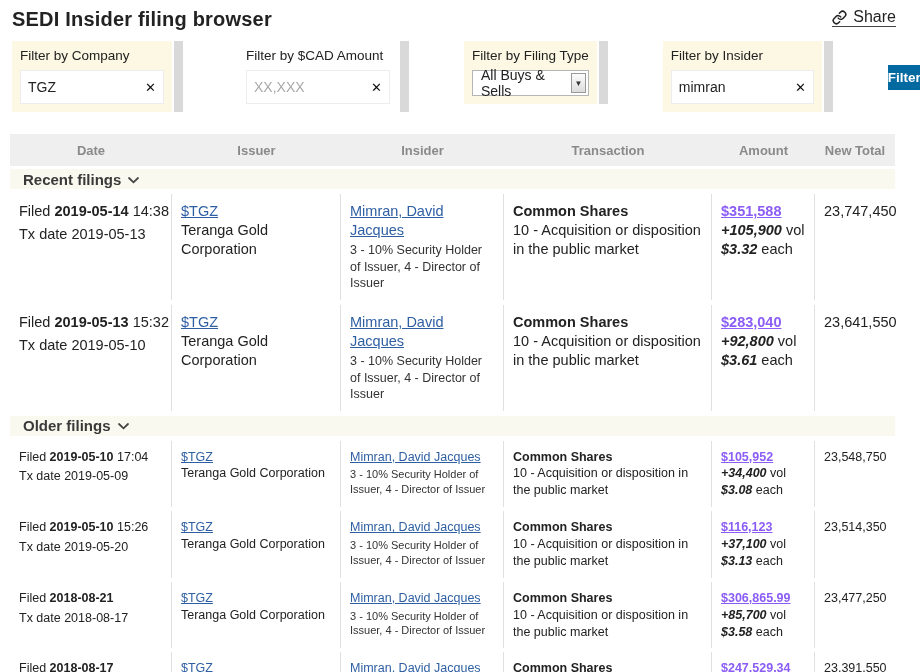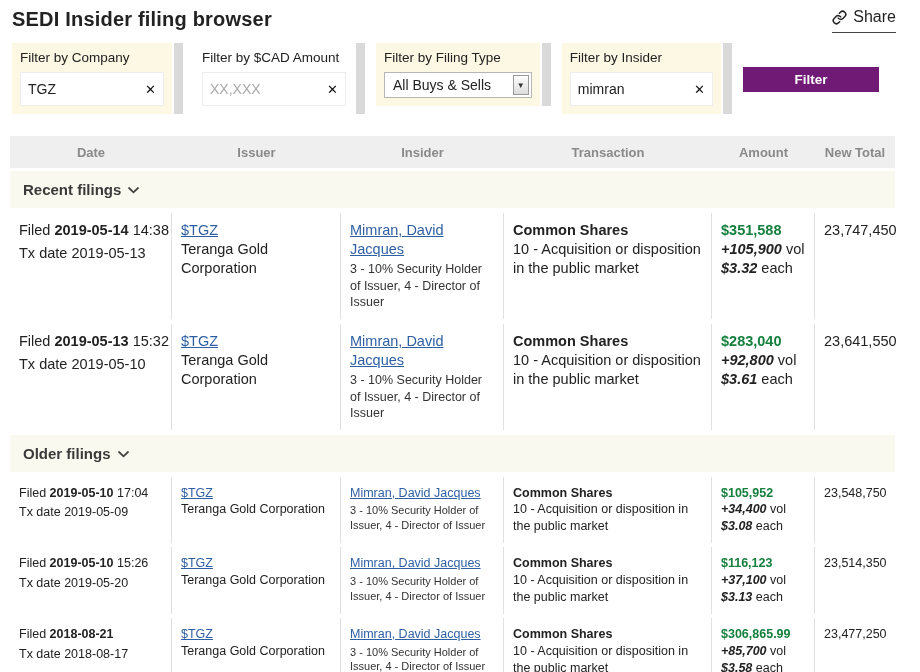--- a/index.html
+++ b/index.html
@@ -6,67 +6,67 @@
   html,body { width:920px; height:672px; overflow:hidden; background:#fff;
     font-family:"Liberation Sans","DejaVu Sans",sans-serif; color:#222; }
 
   .page { width:920px; height:672px; position:relative; }
 
   
   .topbar { display:flex; justify-content:space-between; align-items:flex-start;
     padding:8px 24px 0 12px; }
   .title { font-size:20px; font-weight:700; color:#222; letter-spacing:.2px; }
   .share { display:inline-flex; align-items:center; gap:6px; color:#222;
-    font-size:16px; border-bottom:1px solid #444; padding-bottom:6px; cursor:pointer;justify-content:center; }
+    font-size:16px; border-bottom:1px solid #444; padding-bottom:0; cursor:pointer;justify-content:center; }
   .share svg { display:block; }
 
   
-  .filters { display:flex; align-items:flex-start; margin:10px 0 0 12px; padding-right:41px; }
+  .filters { display:flex; align-items:flex-start; margin:10px 0 0 12px; padding-right:41px;gap:44px; }
   .fbox { position:relative; background:#fcf8e3; padding:7px 8px 8px 8px; width:160px; margin-right:22px; }
   .fbox.plain { background:#fff; }
   .fbox::after { content:""; position:absolute; right:-11px; top:0; bottom:0; width:9px; background:#d9d9d9; }
   .flabel { font-size:13.5px; color:#222; margin-bottom:7px; white-space:nowrap; }
   .finput { background:#fff; height:34px; display:flex; align-items:center;
     padding:0 7px; border:1px solid rgba(0,0,0,0.07); }
   .finput input { border:none; outline:none; flex:1; min-width:0; font-size:14px;
     font-family:inherit; color:#222; background:transparent; }
   .finput input::placeholder { color:#a9a9a9; }
   .clear { font-weight:700; font-size:13px; color:#111; cursor:pointer; line-height:1; }
   .select { background:#fff; height:26px; border:1px solid #b5b5b5; display:flex;
     align-items:center; justify-content:space-between; padding:0 2px 0 8px; cursor:pointer; }
   .select .sel-text { font-size:14px; color:#222; }
   .sel-btn { width:16px; height:20px; border:1px solid #9a9a9a; background:linear-gradient(#fdfdfd,#dcdcdc);
     display:flex; align-items:center; justify-content:center; font-size:8px; color:#333; }
-  .filter-btn { margin-left:auto; margin-top:24px; width:152px; height:25px; background:#701a75;
+  .filter-btn { margin-left:auto; margin-top:24px; width:152px; height:25px; background:#0369a1;
     color:#fff; border:none; font-family:inherit; font-size:13.5px; font-weight:700; cursor:pointer; }
 
   
   .table { margin:22px 0 0 10px; width:885px; }
   .thead { display:grid; grid-template-columns:162px 169px 163px 208px 103px 1fr;
     background:#efefef; height:32px; align-items:center; }
   .thead .th { text-align:center; font-size:13px; font-weight:700; color:#8a8a8a; }
   .tgap { height:3px; background:#fff; }
 
-  .section { background:#faf9f0; height:37px; display:flex; align-items:center;
+  .section { background:#faf9f0; height:20px; display:flex; align-items:center;
     padding-left:13px; gap:7px; margin-bottom:5px; cursor:pointer; }
   .section .slabel { font-size:15px; font-weight:700; color:#3a3a3a; }
   .section svg { margin-top:2px; }
 
   .row { display:grid; grid-template-columns:162px 169px 163px 208px 103px 1fr;
     background:#fff; margin-bottom:5px; min-height:70px; font-size:14.5px; line-height:1.32; }
   .row.older { min-height:60px; margin-bottom:4px; font-size:12.5px; line-height:1.35; }
   .cell { padding:8px 9px; border-right:1px solid #e0e0e0; }
   .cell:last-child { border-right:none; }
   .c-date .line { margin-bottom:4px; white-space:nowrap; }
   .row.older .c-date .line { margin-bottom:3px; }
   .blink { color:#2e5fa3; font-weight:400; text-decoration:underline; cursor:pointer; display:inline-block; }
   .roles { font-size:12.5px; color:#333; margin-top:2px; }
   .row.older .roles { font-size:11px; }
   .sec-name { font-weight:700; }
-  .green { color:#15803d; font-weight:700; }
+  .green { color:#8b5cf6; font-weight:700;text-decoration:underline; }
   .c-amt b { font-weight:700;font-style:italic; }
   b, strong { font-weight:700; }
 </style>
 </head>
 <body>
 
 <div class="page">
 
   <div class="topbar">
     <div class="title">SEDI Insider filing browser</div>

